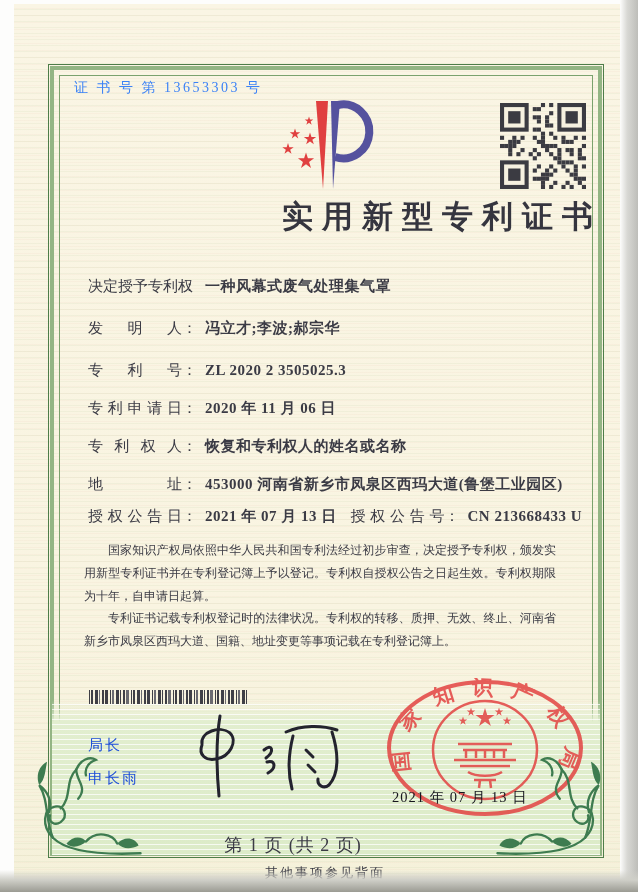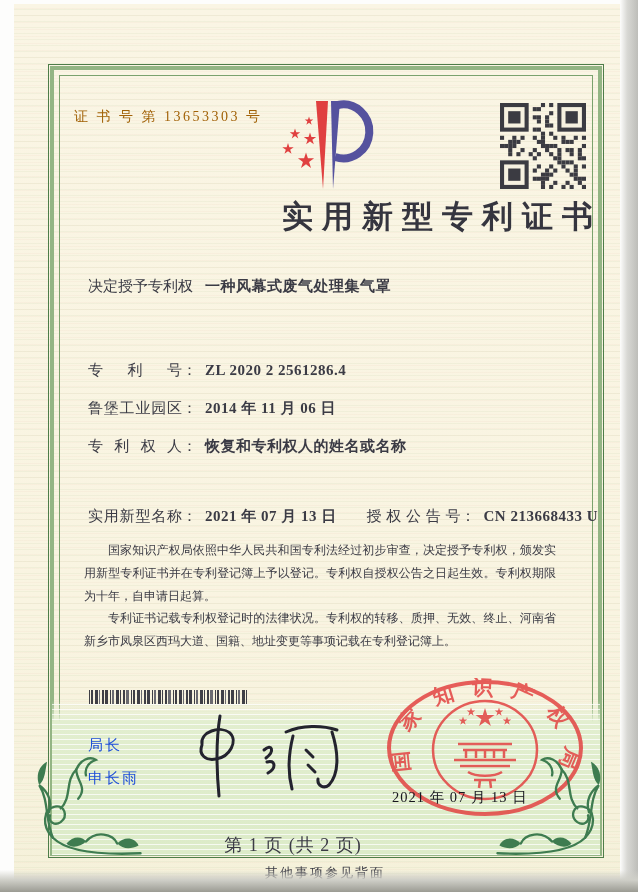--- a/index.html
+++ b/index.html
@@ -14,21 +14,21 @@
          background:linear-gradient(90deg,rgba(0,0,0,0) 0,#d8d8d4 40%,#bdbdb9 100%);}
   .shadow-bottom{position:absolute;left:0;bottom:0;width:638px;height:22px;
          background:linear-gradient(180deg,rgba(0,0,0,0) 0,#cfcfc8 45%,#9b9b93 100%);}
   .frame{position:absolute;left:48px;top:64px;width:554px;height:792px;border:1px solid #4e7d49;}
   .frame-mid{position:absolute;inset:1px;border:4px solid #93b584;}
   .frame-in{position:absolute;inset:10px;border:1px solid #7ba26d;}
   .green-panel{position:absolute;left:52px;top:700px;width:548px;height:155px;
          background:
            repeating-linear-gradient(0deg, rgba(255,255,255,0.75) 0 1px, rgba(0,0,0,0) 1px 5px),
            linear-gradient(180deg,rgba(232,240,213,0) 0,#e2eecf 22px,#dcebc8 100%);}
-  .cert-no{position:absolute;left:74px;top:108px;font-size:14px;letter-spacing:2.5px;color:#a16207;}
+  .cert-no{position:absolute;left:74px;top:79px;font-size:14px;letter-spacing:2.5px;color:#3b82f6;}
   .logo{position:absolute;left:252px;top:97px;width:146px;height:112px;}
   .qr{position:absolute;left:500px;top:103px;width:86px;height:86px;}
   .title{position:absolute;left:48px;top:196px;width:554px;text-align:right;
          font-size:31px;font-weight:600;letter-spacing:9px;color:#35353f;}
   .row{position:absolute;left:88px;font-size:15px;white-space:nowrap;color:#3b3b45;}
   .flabel{display:inline-block;width:94px;text-align:justify;text-align-last:justify;vertical-align:top;}
   .fvalue{margin-left:8px;letter-spacing:0.5px;font-weight:bold;}
   .paras{position:absolute;left:84px;top:539px;width:472px;font-size:12px;
          line-height:1.9;text-align:justify;color:#3a3a44;}
   .paras p{margin:0;text-indent:2em;}
@@ -212,32 +212,38 @@
       <rect x="0" y="14" width="7" height="7" fill="#3b3b42"></rect>
       <rect x="1" y="15" width="5" height="5" fill="#f6f1e0"></rect>
       <rect x="2" y="16" width="3" height="3" fill="#3b3b42"></rect>
     </svg>
 
   <div class="title">实用新型专利证书</div>
 
   <div class="row" style="top:277px">
     <span class="flabel">决定授予专利权</span><span>：</span><span class="fvalue">一种风幕式废气处理集气罩</span>
   </div>
+  <div class="row" style="top:319px">
+    <span class="flabel">发明人</span><span>：</span><span class="fvalue">冯立才;李波;郝宗华</span>
+  </div>
   <div class="row" style="top:361px">
-    <span class="flabel">专利号</span><span>：</span><span class="fvalue">ZL 2020 2 2561286.4</span>
+    <span class="flabel">专利号</span><span>：</span><span class="fvalue">ZL 2020 2 3505025.3</span>
   </div>
   <div class="row" style="top:399px">
-    <span class="flabel">鲁堡工业园区</span><span>：</span><span class="fvalue">2014 年 11 月 06 日</span>
+    <span class="flabel">专利申请日</span><span>：</span><span class="fvalue">2020 年 11 月 06 日</span>
   </div>
   <div class="row" style="top:437px">
     <span class="flabel">专利权人</span><span>：</span><span class="fvalue">恢复和专利权人的姓名或名称</span>
   </div>
+  <div class="row" style="top:475px">
+    <span class="flabel">地址</span><span>：</span><span class="fvalue">453000 河南省新乡市凤泉区西玛大道(鲁堡工业园区)</span>
+  </div>
   <div class="row" style="top:507px">
-    <span class="flabel">实用新型名称</span><span>：</span><span class="fvalue">2021 年 07 月 13 日</span>
-    <span style="margin-left:26px"><span class="flabel">授权公告号</span><span>：</span><span class="fvalue">CN 213668433 U</span></span>
+    <span class="flabel">授权公告日</span><span>：</span><span class="fvalue">2021 年 07 月 13 日</span>
+    <span style="margin-left:10px"><span class="flabel">授权公告号</span><span>：</span><span class="fvalue">CN 213668433 U</span></span>
   </div>
 
   <div class="paras">
     <p>国家知识产权局依照中华人民共和国专利法经过初步审查，决定授予专利权，颁发实用新型专利证书并在专利登记簿上予以登记。专利权自授权公告之日起生效。专利权期限为十年，自申请日起算。</p>
     <p>专利证书记载专利权登记时的法律状况。专利权的转移、质押、无效、终止、河南省新乡市凤泉区西玛大道、国籍、地址变更等事项记载在专利登记簿上。</p>
   </div>
 
   <svg class="barcode" id="barcode" viewBox="0 0 160 14" preserveAspectRatio="none">
       <rect x="0" y="0" width="1" height="14" fill="#3f3f46"></rect>
       <rect x="2" y="0" width="2" height="14" fill="#3f3f46"></rect>

